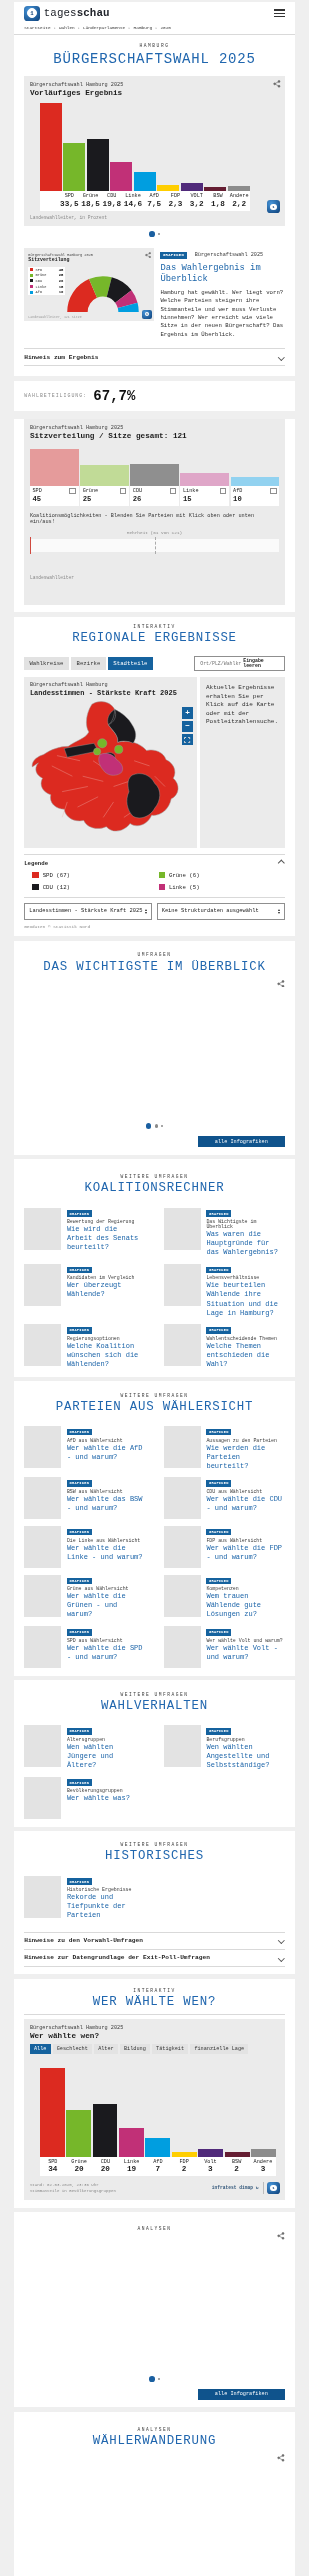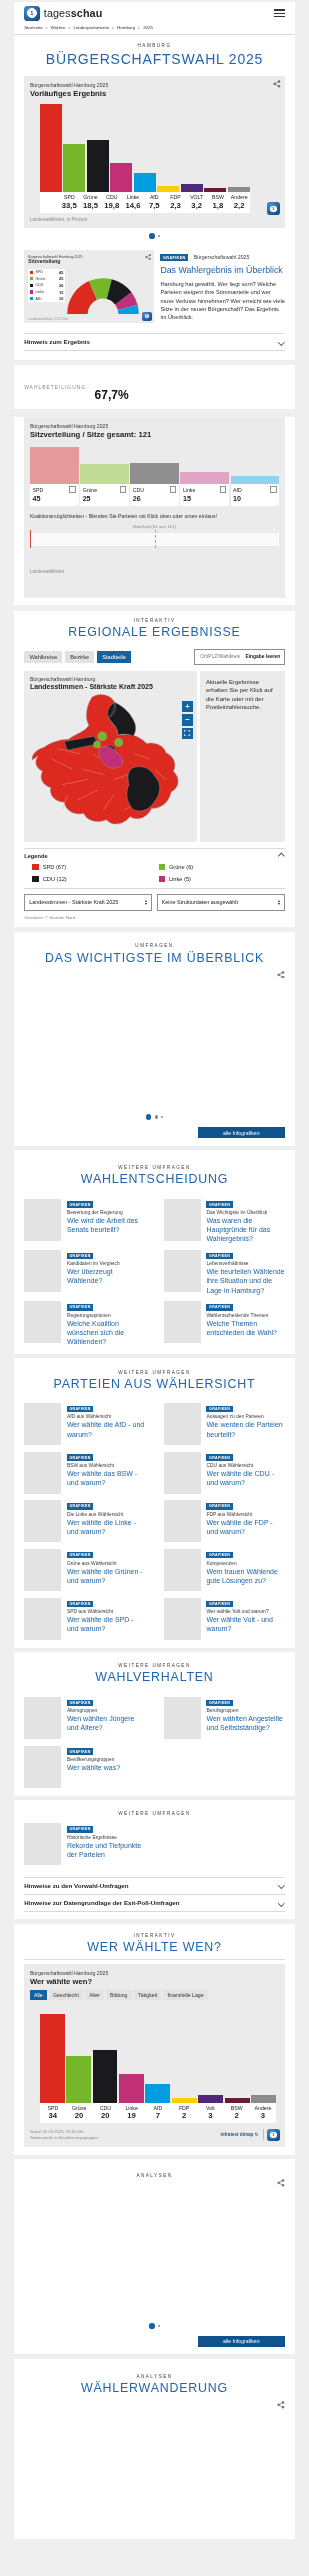--- a/index.html
+++ b/index.html
@@ -1,17 +1,17 @@
 <!DOCTYPE html>
 <html lang="de" style="font-size:8.2px"><head>
 <meta charset="utf-8">
 <style>
   html,body{margin:0;padding:0;}
   body{width:309px;background:#efefef;font-family:"Liberation Sans","DejaVu Sans",sans-serif;color:#1d1d1d;}
-  .col{margin:0 14.4px;background:#fff;position:relative;}
+  .col{margin:0 14.4px;background:#fff;position:relative;font-family:Liberation Mono, monospace;}
   .gap{height:5.2px;}
   
   .topbar{display:flex;align-items:center;justify-content:space-between;padding:4.1px 9.8px 3.1px 9.8px;}
   .brandwrap{display:flex;align-items:center;gap:4.1px;}
   .applogo{width:15.5px;height:15.5px;border-radius:3.6px;background:radial-gradient(circle at 32% 28%,#4694d8,#0b3f78);display:flex;align-items:center;justify-content:center;}
   .applogo .globe{width:8.2px;height:8.2px;border:1px solid #fff;border-radius:50%;background:#fff;display:flex;align-items:center;justify-content:center;color:#0b3f78;font-size:5.7px;font-weight:bold;}
   .brand{font-size:10.8px;color:#21242b;letter-spacing:0.1px;}
   .brand b{font-weight:bold;}
   .burger{width:11.3px;display:flex;flex-direction:column;gap:2.1px;cursor:pointer;}
   .burger i{height:1.3px;background:#333;display:block;}
@@ -61,21 +61,21 @@
   .ttext{font-size:5.7px;color:#2e2e2e;line-height:1.45;max-width:129px;}
   
   .acc{display:flex;justify-content:space-between;align-items:center;margin:0 9.8px;padding:4.6px 0;border-top:0.5px solid #d9d9d9;}
   .acc:last-child{border-bottom:0.5px solid #d9d9d9;}
   .acc .al{font-size:6.2px;font-weight:bold;color:#1d1d1d;}
   .chev{width:3.6px;height:3.6px;border-right:0.8px solid #555;border-bottom:0.8px solid #555;transform:rotate(45deg);margin-right:1.5px;}
   .chev.up{transform:rotate(-135deg);}
   
   .turnout{display:flex;align-items:center;gap:6.2px;padding:7.2px 9.8px;}
   .tolabel{font-size:4.9px;letter-spacing:1px;color:#8a8a8a;text-transform:uppercase;}
-  .toval{font-size:12px;font-weight:bold;color:#111;margin-top:15px;}
+  .toval{font-size:14px;font-weight:bold;color:#111;}
   
   .kcols{display:flex;gap:1.5px;align-items:flex-end;margin:8.2px 5.7px 0 5.7px;}
   .kcol{flex:1;display:flex;flex-direction:column;justify-content:flex-end;}
   .kblock{width:100%;}
   .kinfo{background:#fff;padding:2.1px 2.6px 2.6px 2.6px;}
   .krow1{display:flex;justify-content:space-between;align-items:center;}
   .kname{font-size:5.2px;color:#222;}
   .kbox{width:4.6px;height:4.6px;border:0.5px solid #8f8f8f;background:#fff;}
   .kseats{font-size:7.2px;font-weight:bold;margin-top:1px;}
   .knote{font-size:5.2px;color:#333;padding:7.2px 5.7px 0 5.7px;}
@@ -527,21 +527,21 @@
   </div>
   <div class="btnrow">
       <button class="bluebtn">alle Infografiken</button>
     </div>
 </div>
 
 <div class="gap" style="height:4.1px;"></div>
 
 <div class="col">
   <div class="kicker" style="padding-top:15.5px;">WEITERE UMFRAGEN</div>
-  <div class="sectitle">WAHLENTSCHEIDUNG</div>
+  <div class="sectitle">KOALITIONSRECHNER</div>
   <div class="cardgrid">
     <div class="tcard">
         <div class="thumb"></div>
         <div class="cbody"><span class="cbadge">GRAFIKEN</span><div class="ckick2">Bewertung der Regierung</div><div class="ctit2">Wie wird die Arbeit des Senats beurteilt?</div></div>
       </div>
     <div class="tcard">
         <div class="thumb"></div>
         <div class="cbody"><span class="cbadge">GRAFIKEN</span><div class="ckick2">Das Wichtigste im Überblick</div><div class="ctit2">Was waren die Hauptgründe für das Wahlergebnis?</div></div>
       </div>
     <div class="tcard">
@@ -631,20 +631,21 @@
         <div class="cbody"><span class="cbadge">GRAFIKEN</span><div class="ckick2">Bevölkerungsgruppen</div><div class="ctit2">Wer wählte was?</div></div>
       </div>
     <div></div>
   </div>
 </div>
 
 <div class="gap" style="height:4.1px;"></div>
 
 <div class="col">
   <div class="kicker">WEITERE UMFRAGEN</div>
+  <div class="sectitle">HISTORISCHES</div>
   <div class="cardgrid" style="padding-bottom:11.3px;">
     <div class="tcard">
         <div class="thumb"></div>
         <div class="cbody"><span class="cbadge">GRAFIKEN</span><div class="ckick2">Historische Ergebnisse</div><div class="ctit2">Rekorde und Tiefpunkte der Parteien</div></div>
       </div>
     <div></div>
   </div>
   <div class="acc">
     <span class="al">Hinweise zu den Vorwahl-Umfragen</span>
     <span class="chev"></span>

